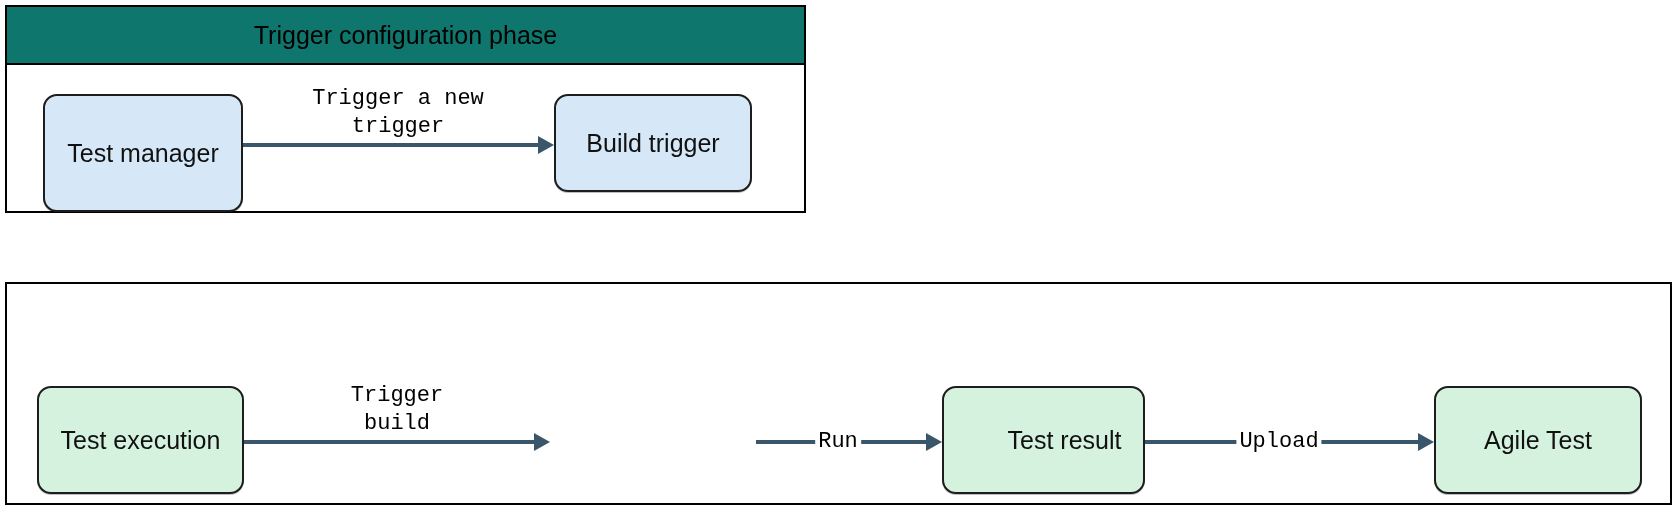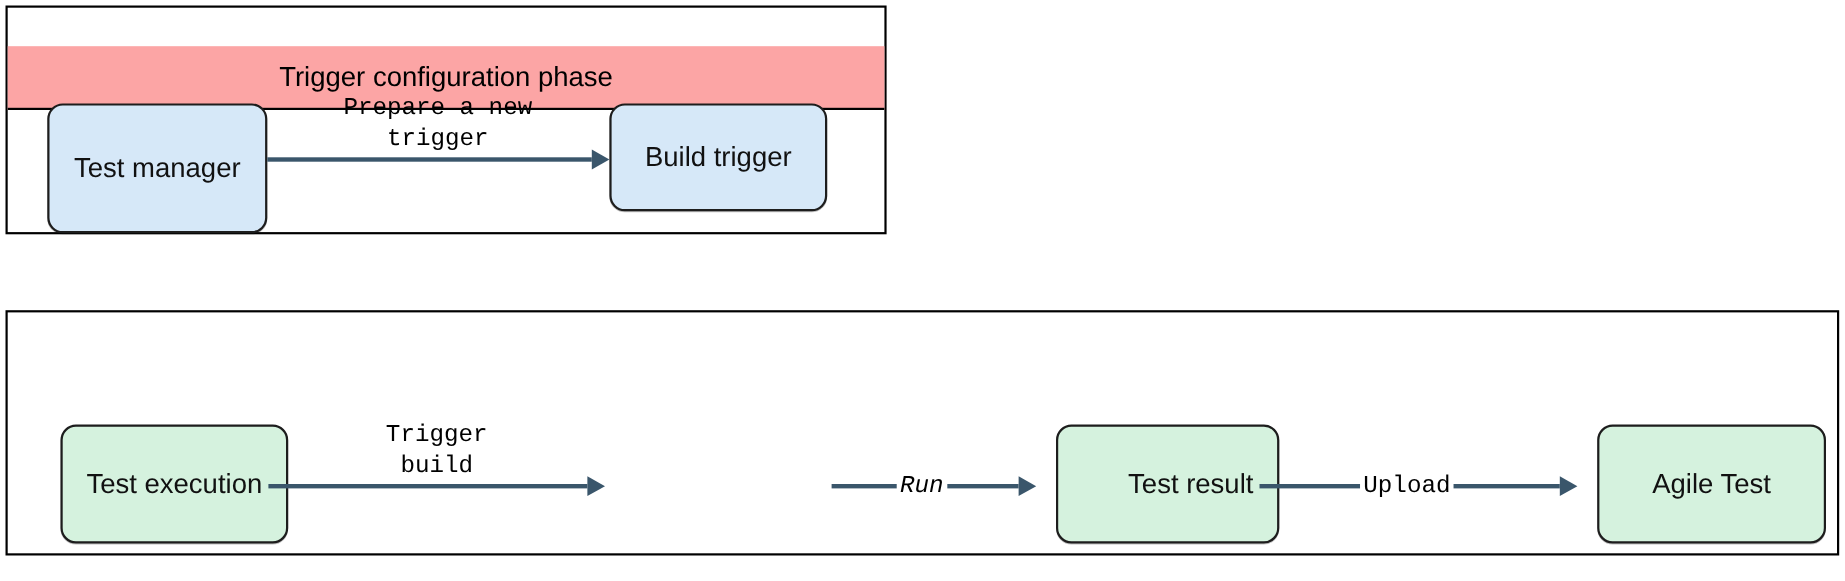--- a/index.html
+++ b/index.html
@@ -15,24 +15,24 @@
   
   .phase{
     position:absolute;
     border:2px solid #000000;
     background:#ffffff;
     box-sizing:border-box;
   }
   .phase-header{
     position:absolute;
     left:0;top:0;
-    background:#fca5a5;
+    background:#0f766e;
     border-bottom:2px solid #000000;
     box-sizing:border-box;
-    display:flex;align-items:center;justify-content:center;margin-top:35px;
+    display:flex;align-items:center;justify-content:center;
   }
   .phase-header-label{
     font-size:25px;
     color:#000000;
     font-family:"Liberation Sans", sans-serif;
     letter-spacing:0px;
     line-height:1;
   }
 
   
@@ -45,21 +45,21 @@
     box-shadow:0 1px 0 rgba(0,0,0,.25);
   }
   .node-label{
     font-size:25px;
     color:#111111;
     font-family:"Liberation Sans", sans-serif;
     white-space:nowrap;
     line-height:1;
   }
   .node.blue{background:#d6e8f8;}
-  .node.green{background:#d5f2de;margin-left:18px;}
+  .node.green{background:#d5f2de;}
 
   
   .edge{position:absolute;height:0;}
   .edge-line{
     position:absolute;
     height:4px;
     background:#3a566b;
     top:0;
   }
   .edge-head{
@@ -101,21 +101,21 @@
       <span class="node-label">Test manager</span>
     </div>
 
     <div class="node blue" style="left:547px;top:87px;width:198px;height:98px;text-align:center;">
       <span class="node-label">Build trigger</span>
     </div>
 
     <div class="edge" style="left:236px;top:136px;width:311px;">
       <div class="edge-line" style="left:0;width:295px;"></div>
       <div class="edge-head" style="left:295px;"></div>
-      <div class="edge-label above" style="left:155px;top:-3px;">Prepare a new
+      <div class="edge-label above" style="left:155px;top:-3px;">Trigger a new
 trigger</div>
     </div>
   </div>
 
   <div class="phase" style="left:5px;top:282px;width:1667px;height:223px;">
 
 
     <div class="node green" style="left:30px;top:102px;width:207px;height:108px;">
       <span class="node-label">Test execution</span>
     </div>
@@ -132,21 +132,21 @@
     <div class="edge" style="left:237px;top:156px;width:306px;">
       <div class="edge-line" style="left:0;width:290px;"></div>
       <div class="edge-head" style="left:290px;"></div>
       <div class="edge-label above" style="left:153px;top:-3px;">Trigger
 build</div>
     </div>
 
     <div class="edge" style="left:749px;top:156px;width:186px;">
       <div class="edge-line" style="left:0;width:170px;"></div>
       <div class="edge-head" style="left:170px;"></div>
-      <div class="edge-label inline" style="left:82px;top:2px;font-style:italic;">Run</div>
+      <div class="edge-label inline" style="left:82px;top:2px;">Run</div>
     </div>
 
     <div class="edge" style="left:1138px;top:156px;width:289px;">
       <div class="edge-line" style="left:0;width:273px;"></div>
       <div class="edge-head" style="left:273px;"></div>
       <div class="edge-label inline" style="left:134px;top:2px;">Upload</div>
     </div>
   </div>
 
 </div>

